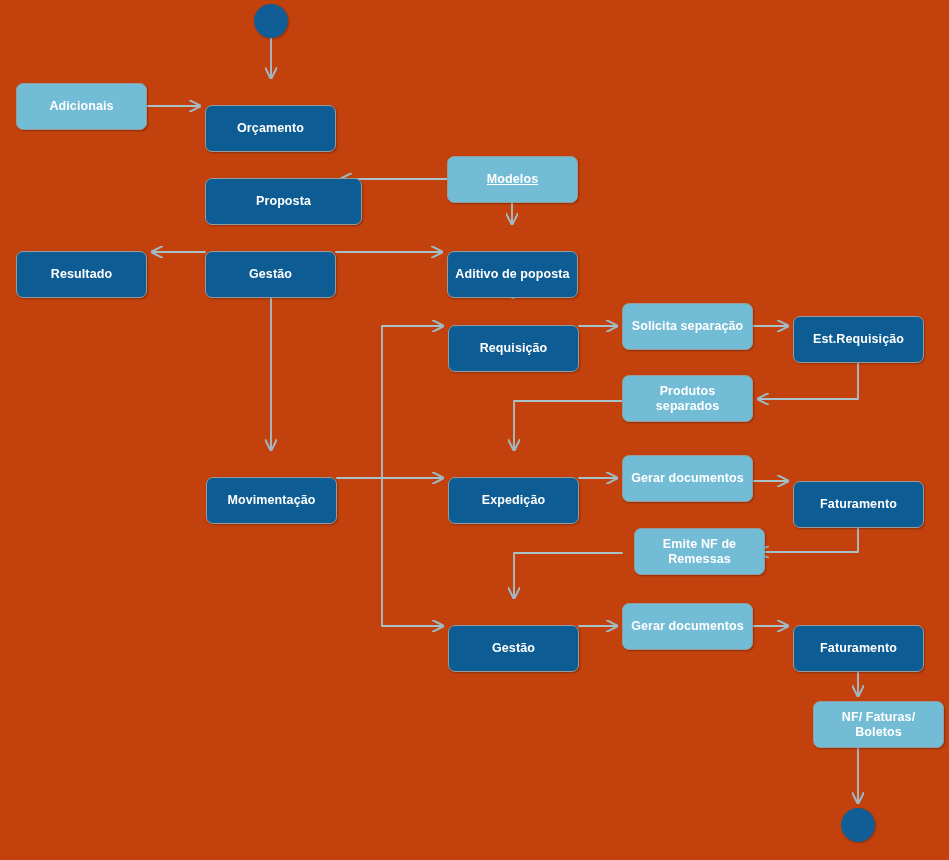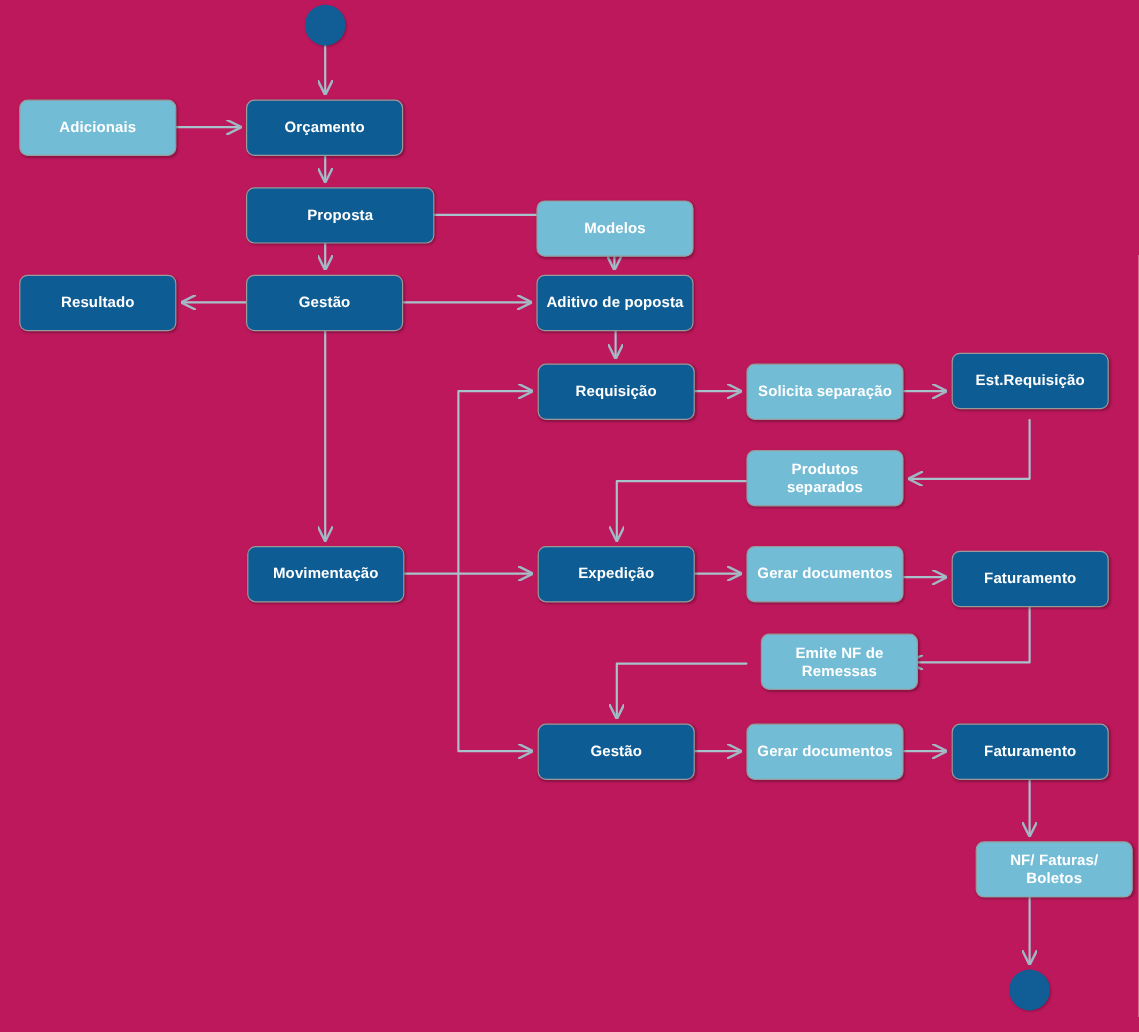--- a/index.html
+++ b/index.html
@@ -7,21 +7,21 @@
     padding: 0;
     background: #ffffff;
   }
   body {
     font-family: "Liberation Sans", sans-serif;
   }
   #canvas {
     position: relative;
     width: 949px;
     height: 860px;
-    background: #be185d;
+    background: #c2410c;
     overflow: hidden;
   }
   #edges {
     position: absolute;
     left: 0;
     top: 0;
     width: 949px;
     height: 860px;
   }
   .node {
@@ -35,21 +35,21 @@
     color: #ffffff;
     font-weight: bold;
     font-size: 12.5px;
     line-height: 1.15;
     letter-spacing: 0.1px;
     border: 1.5px solid #9a9a9a;
     box-shadow: 1px 1px 2px rgba(0,0,0,0.28);
     z-index: 2;
     padding: 0 4px;
   }
-  .node.dark  { background: #0e5c94; }
+  .node.dark  { background: #0e5c94; margin-top: 22px; }
   .node.light { background: #73bcd6; }
   .node span { display: block; width: 100%; }
   .terminal {
     position: absolute;
     border-radius: 50%;
     background: #115e97;
     box-shadow: 1px 1px 2px rgba(0,0,0,0.25);
     z-index: 3;
   }
 </style>
@@ -100,21 +100,21 @@
   <div id="node-layer">
       <div class="node light" style="left: 16px; top: 83px; width: 131px; height: 47px;">
         <span>Adicionais</span>
       </div>
       <div class="node dark" style="left: 205px; top: 83px; width: 131px; height: 47px;">
         <span>Orçamento</span>
       </div>
       <div class="node dark" style="left: 205px; top: 156px; width: 157px; height: 47px;">
         <span>Proposta</span>
       </div>
-      <div class="node light" style="left: 447px; top: 167px; width: 131px; height: 47px;">
+      <div class="node light" style="left: 447px; top: 156px; width: 131px; height: 47px; text-decoration: underline;">
         <span>Modelos</span>
       </div>
       <div class="node dark" style="left: 16px; top: 229px; width: 131px; height: 47px;">
         <span>Resultado</span>
       </div>
       <div class="node dark" style="left: 205px; top: 229px; width: 131px; height: 47px;">
         <span>Gestão</span>
       </div>
       <div class="node dark" style="left: 447px; top: 229px; width: 131px; height: 47px;">
         <span>Aditivo de poposta</span>

